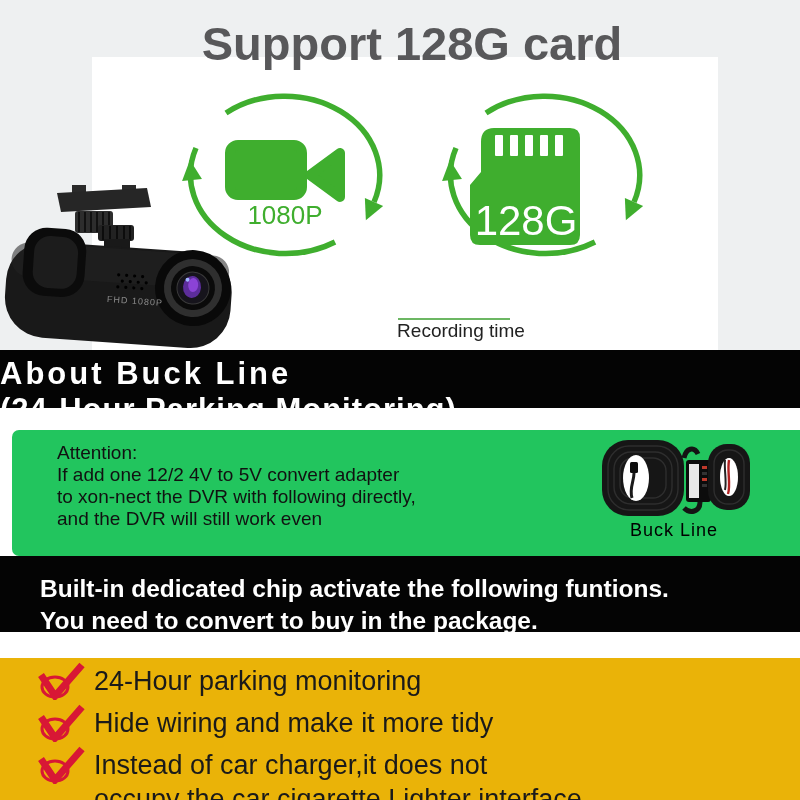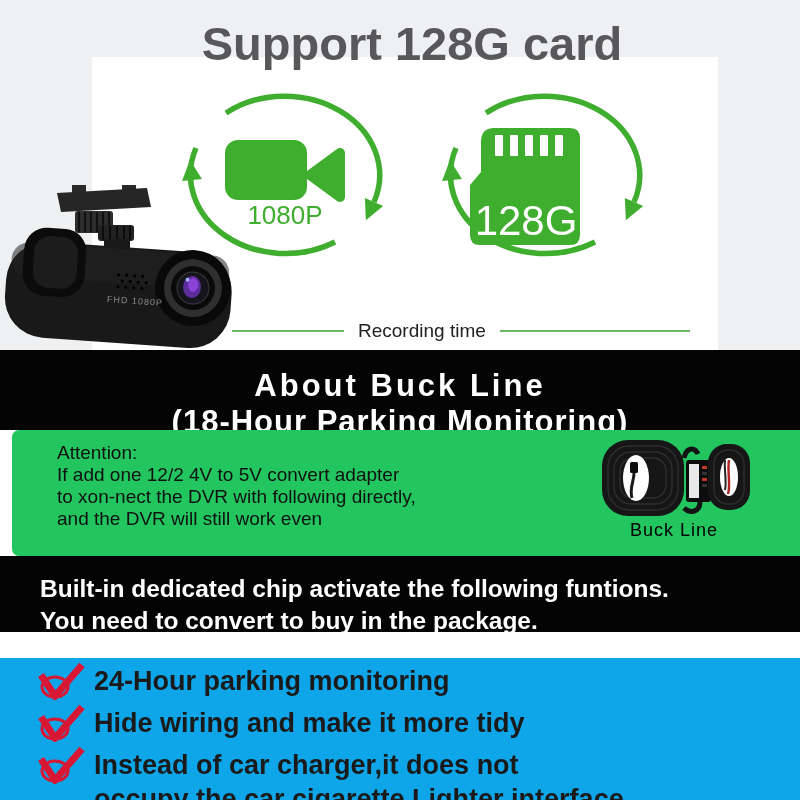--- a/index.html
+++ b/index.html
@@ -13,43 +13,43 @@
   .page-title{
     position:absolute;left:0;top:4px;width:800px;text-align:center;
     font-size:47px;font-weight:bold;color:#58585a;letter-spacing:0px;margin:12px;
   }
   .feature-icon{position:absolute;width:240px;height:180px;}
   #feature-video{left:168px;top:88px;}
   #feature-card{left:428px;top:88px;}
   .camera-img{position:absolute;left:0;top:185px;width:240px;height:165px;z-index:4;}
   .divider{
     position:absolute;left:232px;top:318px;width:458px;height:26px;
-    display:flex;align-items:center;z-index:5;
+    display:flex;align-items:center;z-index:5;flex-direction:column;
   }
   .divider .dline{height:2px;background:#6cb763;}
   .divider .dline.left{width:112px;margin-right:14px;}
   .divider .dline.right{flex:1;margin-left:14px;}
   .divider .dlabel{font-size:19px;color:#222;white-space:nowrap;}
   
   .banner{position:absolute;left:0;width:800px;background:#040404;color:#fff;}
-  #banner-buckline{top:350px;height:80px;text-align:center;padding-top:17px;box-sizing:border-box;}
+  #banner-buckline{top:350px;height:58px;padding-top:5px;box-sizing:border-box;}
   #banner-buckline .b1{font-size:31px;font-weight:bold;letter-spacing:3px;line-height:37px;}
   #banner-buckline .b2{font-size:31px;font-weight:bold;letter-spacing:1px;line-height:36px;}
   #banner-functions{top:556px;height:76px;box-sizing:border-box;padding:17px 0 0 40px;}
   #banner-functions div{font-size:24.5px;font-weight:bold;line-height:32px;white-space:nowrap;}
   
   .attention-section{position:absolute;left:12px;top:430px;width:800px;height:126px;background:#22c55e;border-radius:7px;}
   .attention-text{position:absolute;left:45px;top:12px;font-size:19px;line-height:22px;color:#111;}
   .buckline-img{position:absolute;left:576px;top:2px;width:172px;height:90px;}
   .buckline-caption{
     position:absolute;left:576px;top:90px;width:172px;text-align:center;
     font-size:18px;letter-spacing:1px;color:#000;
   }
   
-  .checklist{position:absolute;left:0;top:658px;width:800px;height:142px;background:#0ea5e9;font-weight:bold;}
+  .checklist{position:absolute;left:0;top:658px;width:800px;height:142px;background:#eab308;}
   .check-item{display:flex;align-items:flex-start;margin:6px 0 5px 34px;}
   .check-icon{width:52px;height:38px;flex:0 0 auto;margin-right:8px;margin-top:-2px;}
   .check-text{font-size:27px;line-height:34px;color:#1a1a1a;}
 </style>
 </head>
 <body>
 
 <div id="page">
 
   <div class="top-bg"></div>
@@ -137,21 +137,21 @@
   </svg>
 
   <div class="divider">
     <span class="dline left"></span>
     <span class="dlabel">Recording time</span>
     <span class="dline right"></span>
   </div>
 
   <div id="banner-buckline" class="banner">
     <div class="b1">About Buck Line</div>
-    <div class="b2">(18-Hour Parking Monitoring)</div>
+    <div class="b2">(24-Hour Parking Monitoring)</div>
   </div>
 
   <div class="attention-section">
     <div class="attention-text">
       <div>Attention:</div>
       <div>If add one 12/2 4V to 5V convert adapter</div>
       <div>to xon-nect the DVR with following directly,</div>
       <div>and the DVR will still work even</div>
     </div>
 

